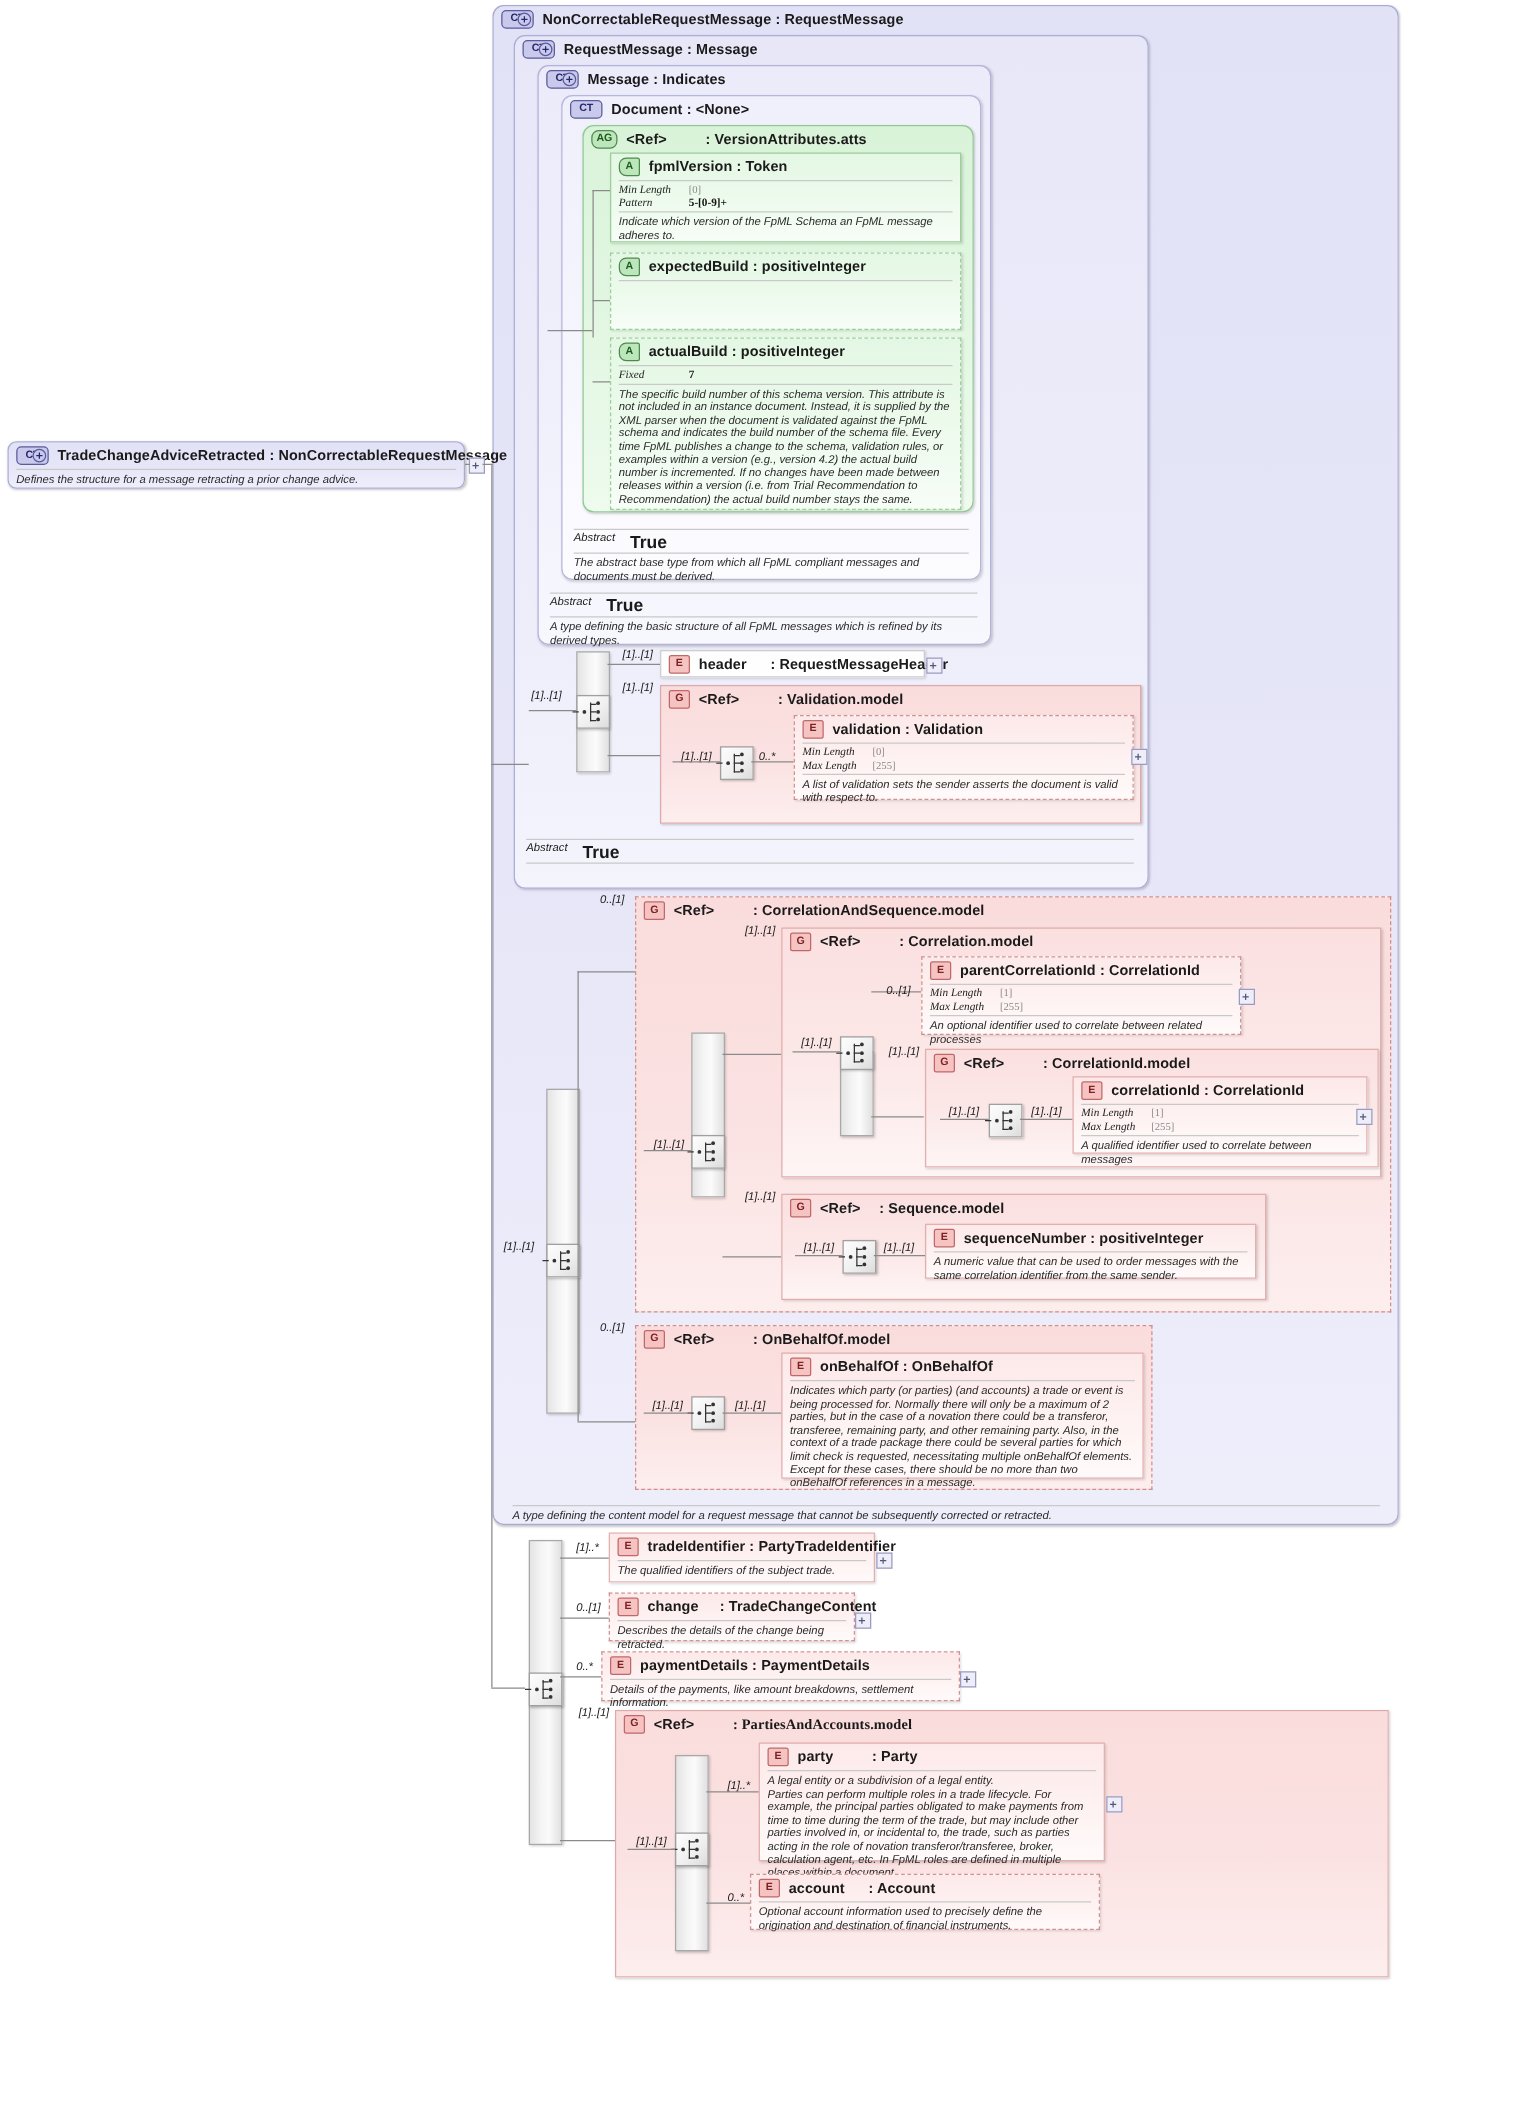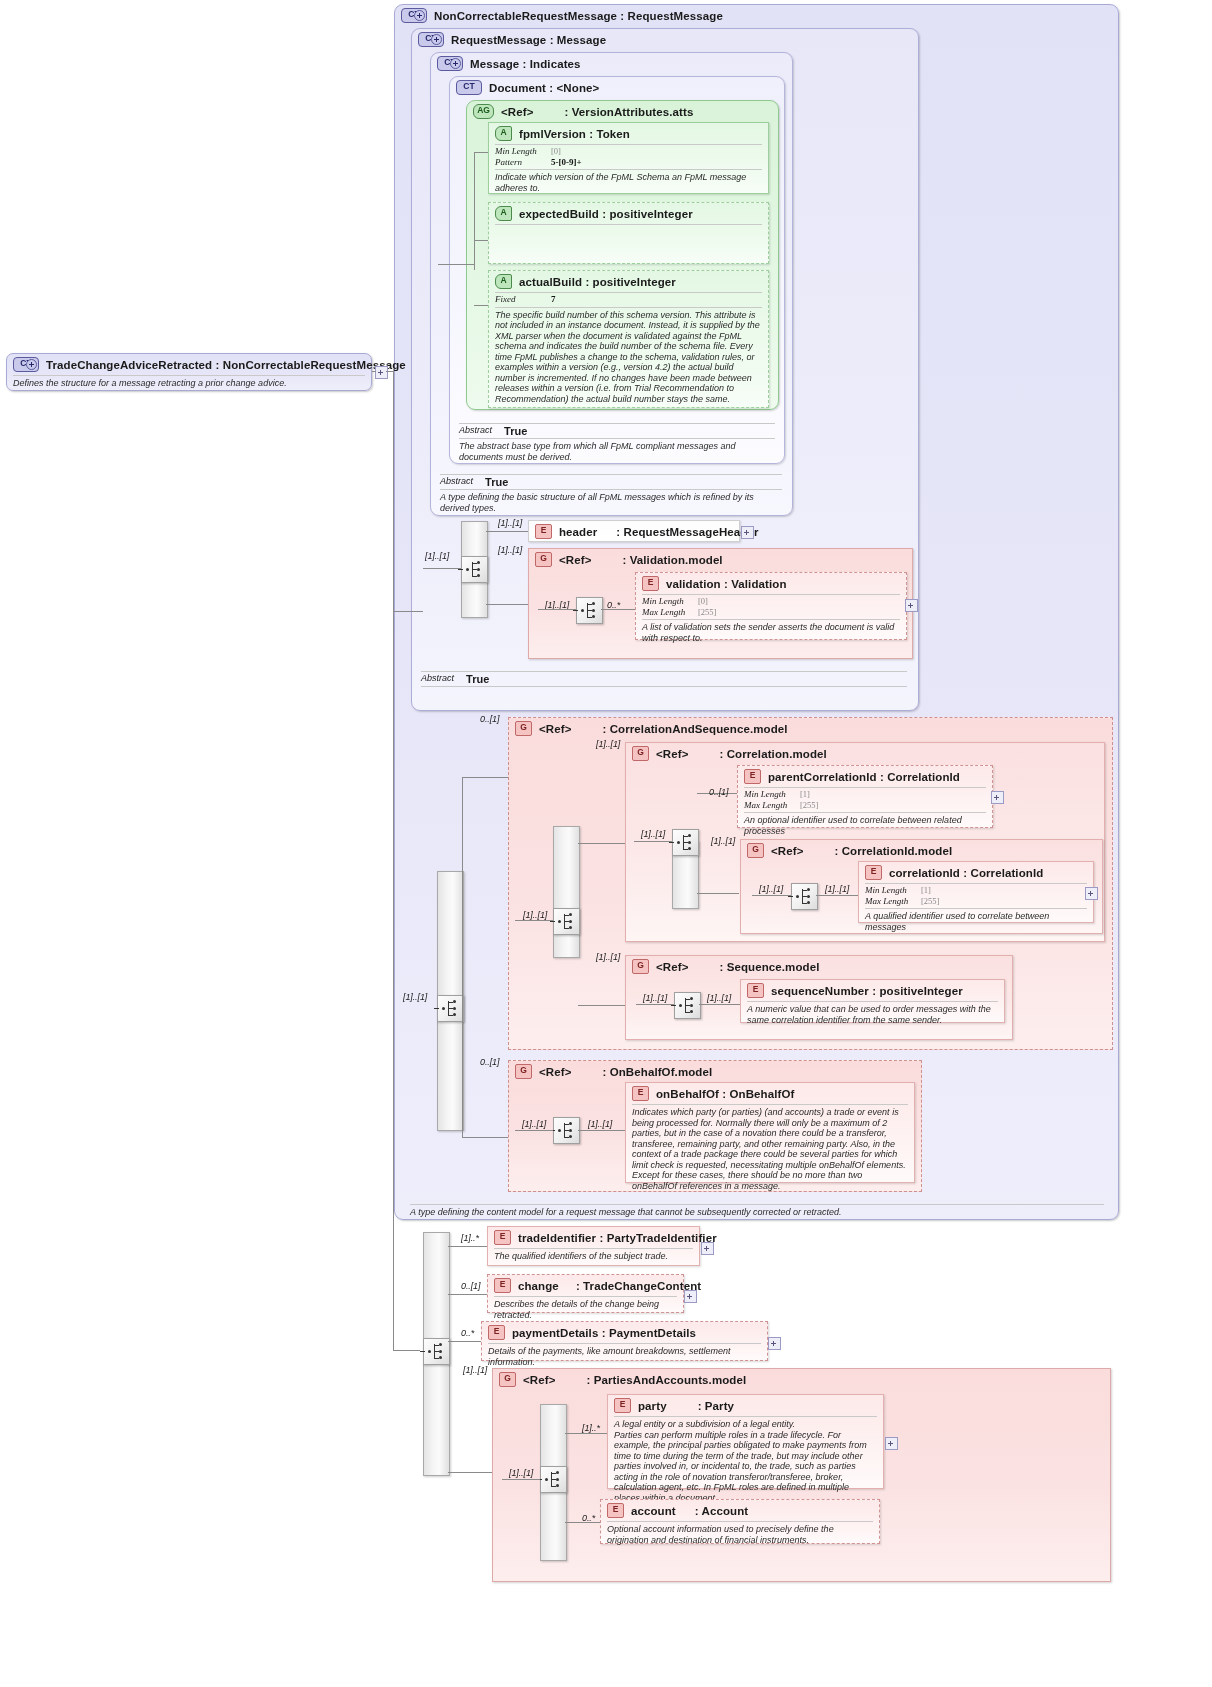--- a/index.html
+++ b/index.html
@@ -98,21 +98,21 @@
   .facets .row{display:flex;gap:4px;line-height:10.5px;}
   .facets .k{width:52px;flex:0 0 auto;}
   .facets .v{font-style:normal;color:#8a8a8a;font-size:8.5px;}
   .facets .v.dark{color:#111;font-weight:bold;font-style:normal;font-size:9px;}
   .doc{
     padding:2px 6px 3px 6px;font-size:9px;font-style:italic;color:#2a2a2a;
     line-height:10.5px;
   }
   .abstractrow{display:flex;gap:12px;font-size:9px;padding:1px 6px 0 6px;}
   .abstractrow .k{font-style:italic;}
-  .abstractrow .v{font-weight:bold;font-size:11px;}
+  .abstractrow .v{font-weight:bold;font-size:14px;}
 
   
   .seqbar{
     position:absolute;width:25px;
     background:linear-gradient(90deg,#e4e4e4 0%,#f4f4f4 35%,#fbfbfb 60%,#e0e0e0 100%);
     border:1px solid #a8a8a8;box-shadow:1px 1px 2px rgba(0,0,0,.2);
   }
   .seqicon{
     position:absolute;width:25px;height:25px;
     background:linear-gradient(135deg,#fdfdfd 0%,#f0f0f0 55%,#dcdcdc 100%);
@@ -486,21 +486,21 @@
     </div>
     <div class="sep"></div>
     <div class="doc">A qualified identifier used to correlate between messages</div>
   </div>
   <div class="expand" style="left:1085px;top:887px;"></div>
 
   <div class="abs grp2" style="left:625px;top:955px;width:388px;height:85px;">
     <div class="hdr">
       <span class="badge b-g">G</span>
       <span class="t">&lt;Ref&gt;</span>
-      <span class="t" style="margin-left:24px;">: Sequence.model</span>
+      <span class="t" style="margin-left:8px;">: Sequence.model</span>
     </div>
   </div>
   <div class="card" style="left:596px;top:952px;">[1]..[1]</div>
 
   <div class="seqicon" style="left:674px;top:992px;">
     <span class="lead"></span>
       <span class="bar"></span>
     <span class="arm h1"></span>
       <span class="arm h2"></span>
       <span class="arm h3"></span>
@@ -601,21 +601,21 @@
     <div class="doc">Details of the payments, like amount breakdowns, settlement information.</div>
   </div>
   <div class="expand" style="left:768px;top:1337px;"></div>
   <div class="card" style="left:461px;top:1328px;">0..*</div>
   <div class="ln h" style="left:448px;top:1341px;width:33px;"></div>
 
   <div class="abs grp" style="left:492px;top:1368px;width:619px;height:214px;">
     <div class="hdr">
       <span class="badge b-g">G</span>
       <span class="t">&lt;Ref&gt;</span>
-      <span class="t" style="margin-left:24px;">: PartiesAndAccounts.model</span>
+      <span class="t" style="margin-left:24px;font-family:Liberation Serif, serif;">: PartiesAndAccounts.model</span>
     </div>
   </div>
   <div class="card" style="left:463px;top:1365px;">[1]..[1]</div>
   <div class="ln h" style="left:448px;top:1472px;width:44px;"></div>
 
   <div class="seqbar" style="left:540px;top:1404px;height:155px;"></div>
   <div class="seqicon" style="left:540px;top:1466px;">
     <span class="lead"></span>
       <span class="bar"></span>
     <span class="arm h1"></span>

